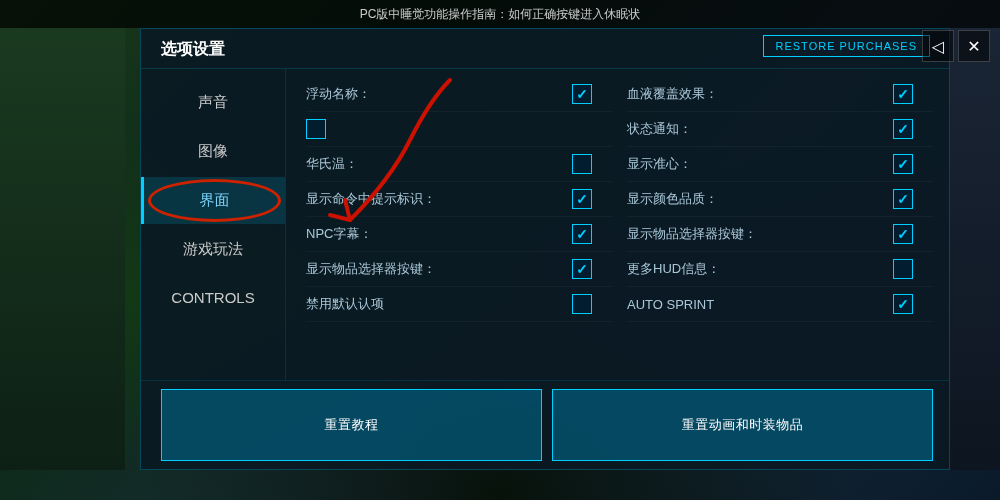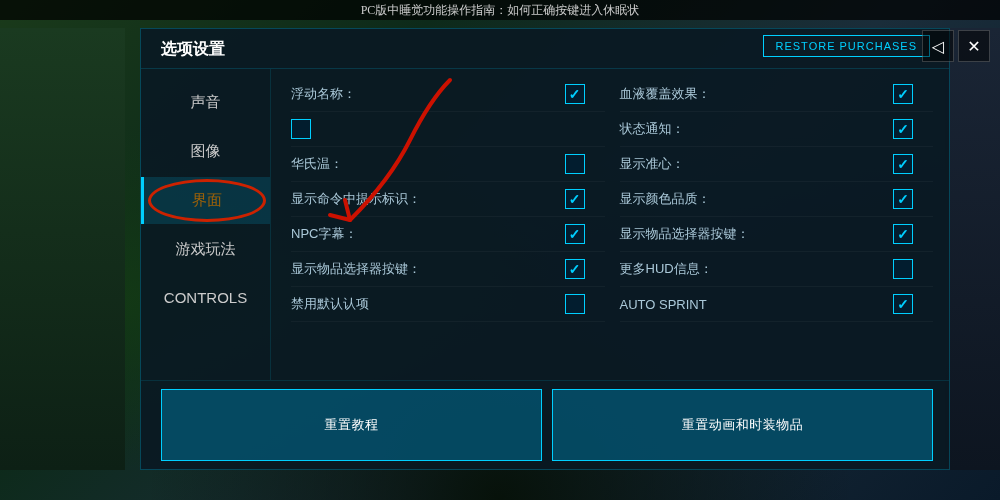--- a/index.html
+++ b/index.html
@@ -29,27 +29,26 @@
         radial-gradient(ellipse at 90% 60%, rgba(15,25,40,0.9) 0%, transparent 40%),
         radial-gradient(ellipse at 50% 100%, rgba(5,15,5,0.9) 0%, transparent 50%);
     }
 
     
     .top-bar {
       position: absolute;
       top: 0;
       left: 0;
       right: 0;
-      height: 20px;
+      height: 28px;
       background: rgba(0,0,0,0.7);
       z-index: 10;
       display: flex;
       align-items: center;
       justify-content: center;
-      font-family: Liberation Serif, serif;
     }
 
     .top-bar-title {
       color: #ccc;
       font-size: 12px;
       white-space: nowrap;
     }
 
     
     .restore-btn {
@@ -113,21 +112,21 @@
     }
 
     .panel-body {
       display: flex;
       flex: 1;
       overflow: hidden;
     }
 
     
     .left-nav {
-      width: 130px;
+      width: 145px;
       flex-shrink: 0;
       display: flex;
       flex-direction: column;
       gap: 2px;
       padding: 10px 0;
       border-right: 1px solid rgba(0,180,220,0.15);
     }
 
     .nav-item {
       padding: 14px 10px;
@@ -141,21 +140,21 @@
 
     .nav-item.active {
       background: rgba(0,160,200,0.25);
       color: #fff;
       border-left: 3px solid #00cfff;
     }
 
     
     .nav-item.circled {
       background: rgba(0,160,200,0.2);
-      color: #a16207;
+      color: #7dd3fc;
     }
 
     
     .red-circle {
       position: absolute;
       inset: 2px 4px;
       border: 3px solid #cc2200;
       border-radius: 50%;
       pointer-events: none;
     }

